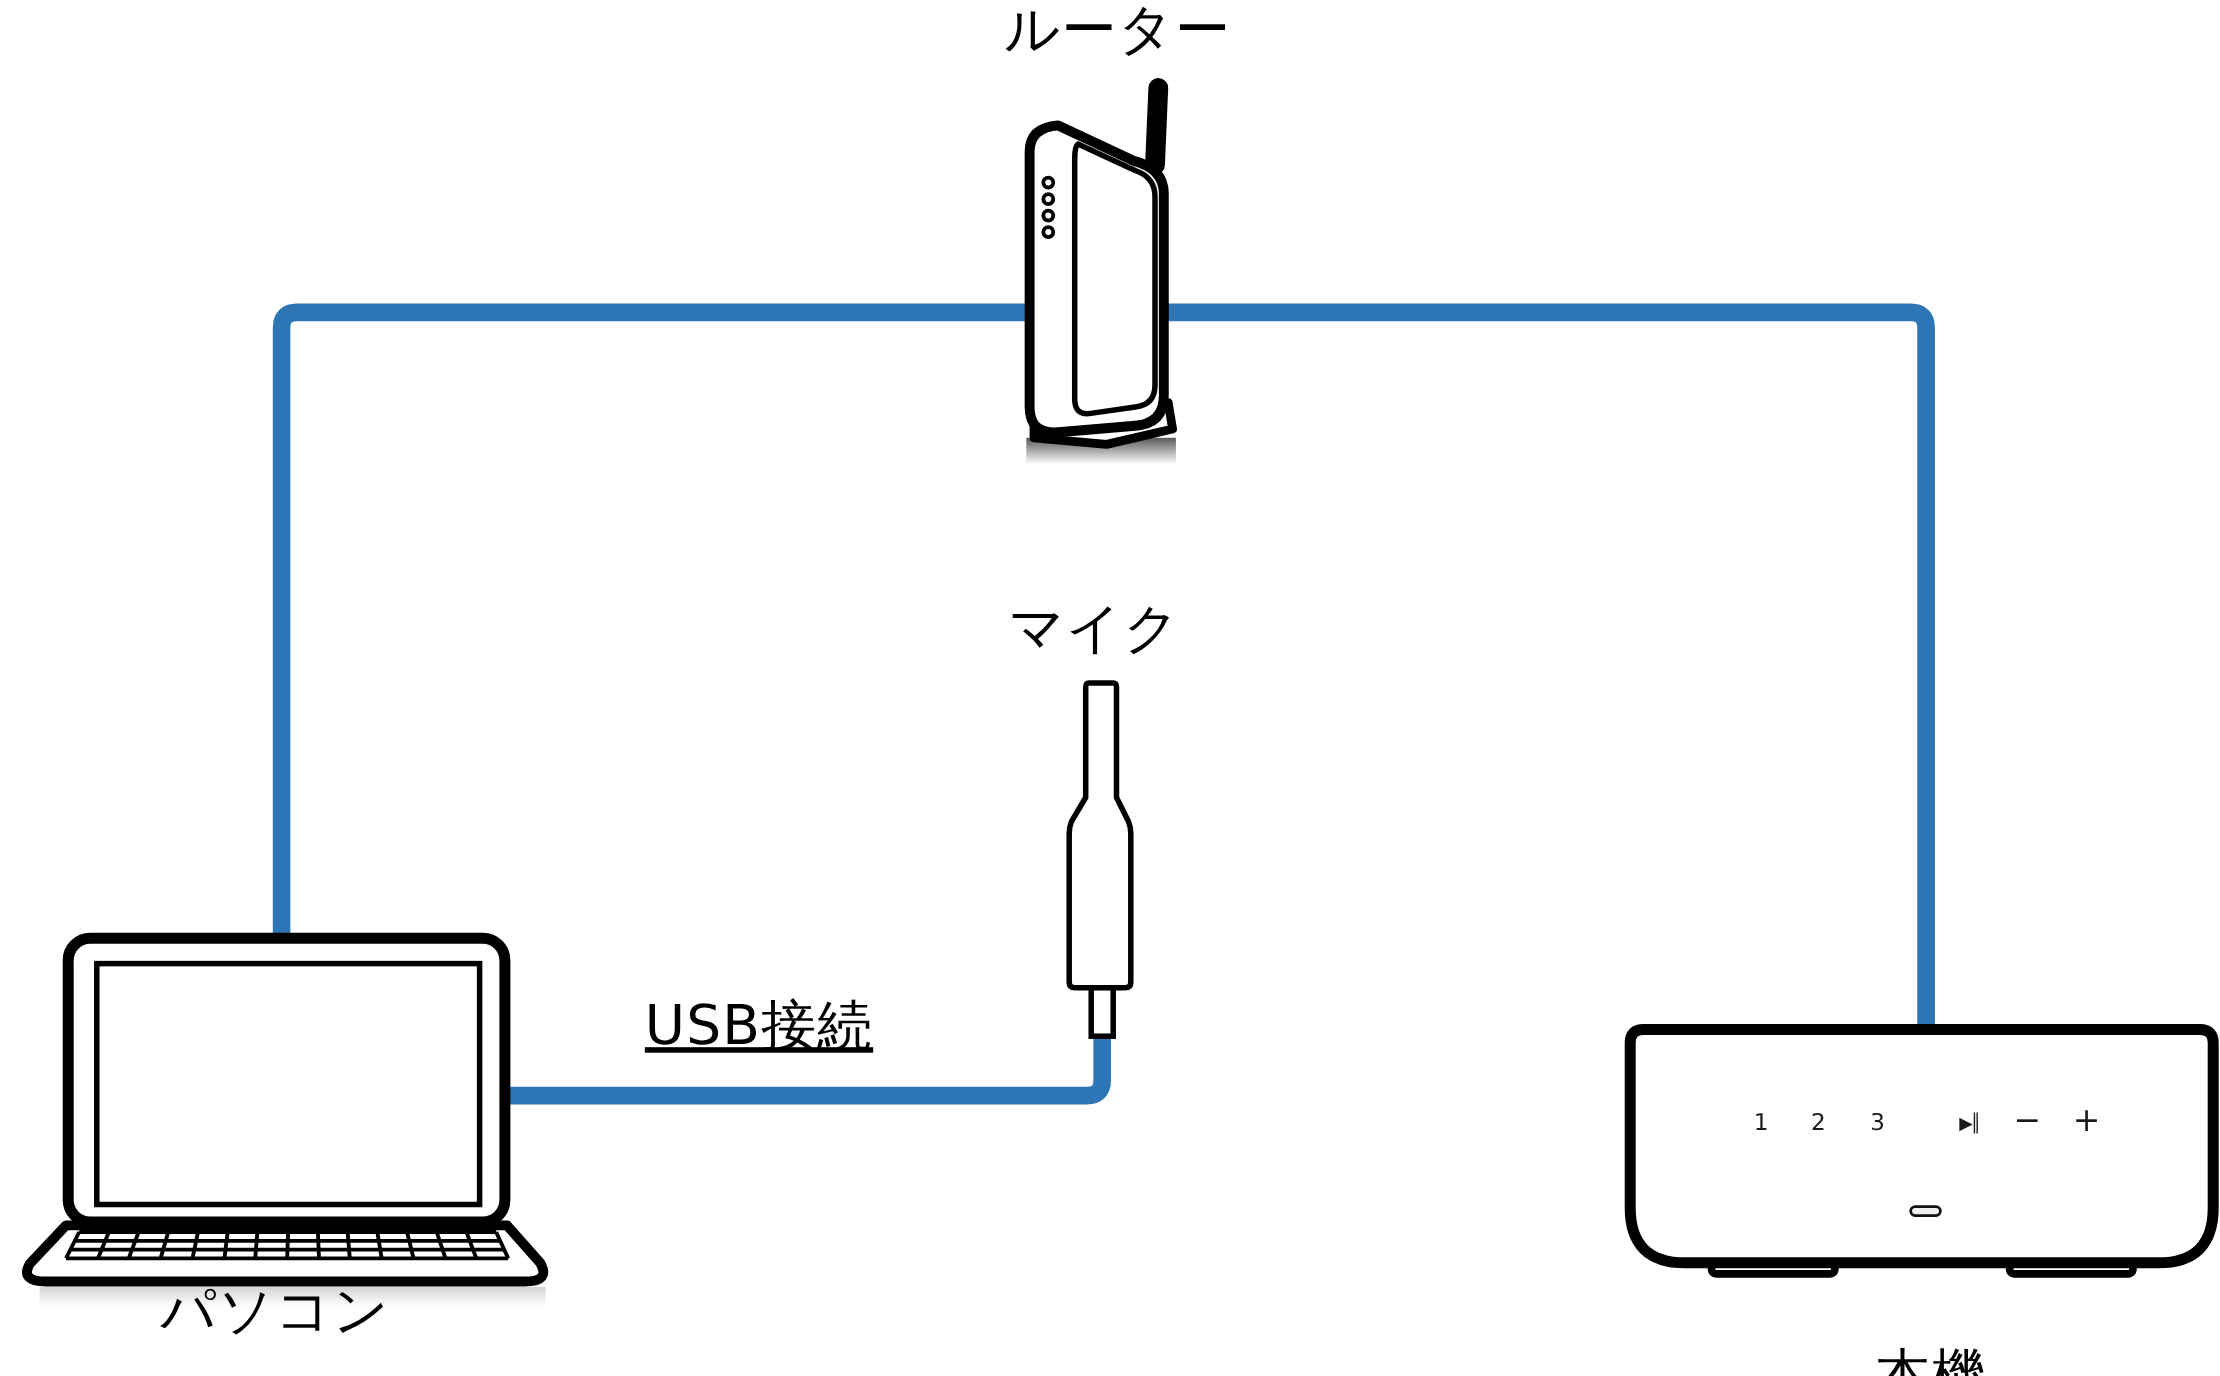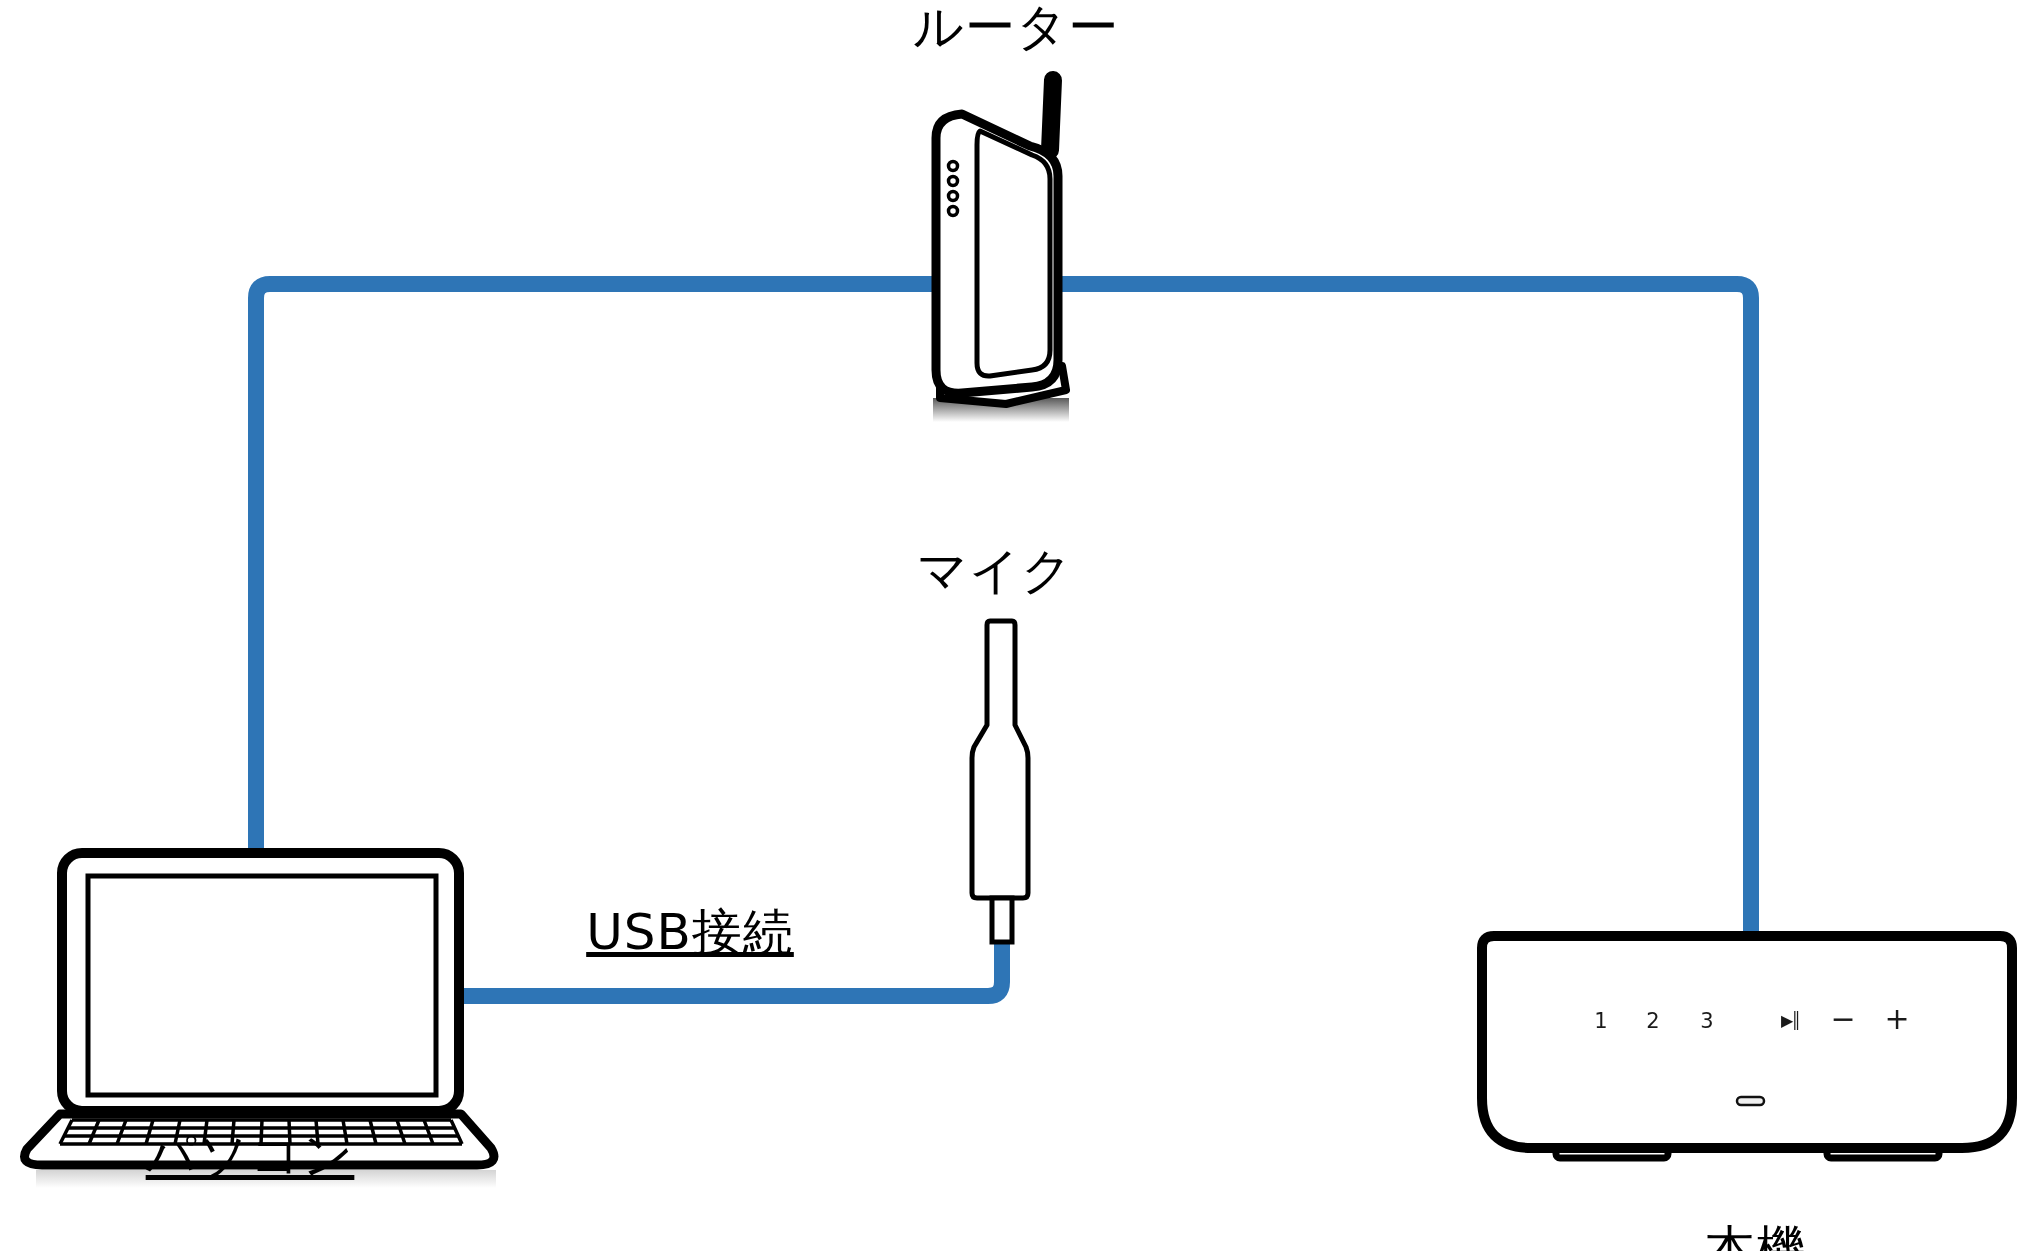--- a/index.html
+++ b/index.html
@@ -90,21 +90,21 @@
       <rect x="1737" y="1097" width="27" height="8" rx="4" fill="#f0f0f0" stroke="#111" stroke-width="2.5"></rect>
     </g>
   </svg>
 
   <div class="lbl" style="left:1016px;top:0px;">ルーター</div>
 
   <div class="lbl" style="left:995px;top:528px;margin-top:16px;">マイク</div>
 
   <div class="lbl" style="left:690px;top:905px;text-decoration:underline;">USB接続</div>
 
-  <div class="lbl" style="left:250px;top:1128px;text-decoration:underline;">パソコン</div>
+  <div class="lbl" style="left:250px;top:1164px;">パソコン</div>
 
   <div class="lbl" style="left:1756px;top:1204px;margin-top:18px;">本機</div>
 
   <span class="ctrl digit" style="left:1601px;top:1021px;">1</span>
   <span class="ctrl digit" style="left:1653px;top:1021px;">2</span>
   <span class="ctrl digit" style="left:1707px;top:1021px;">3</span>
   <span class="ctrl playpause" style="left:1790px;top:1021px;">▶║</span>
   <span class="ctrl vol" style="left:1843px;top:1019px;">−</span>
   <span class="ctrl vol" style="left:1897px;top:1019px;">+</span>
 

